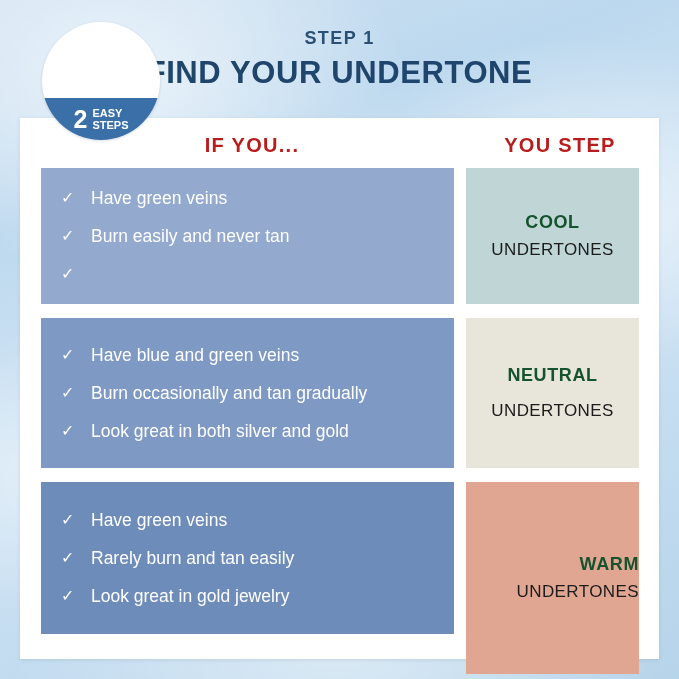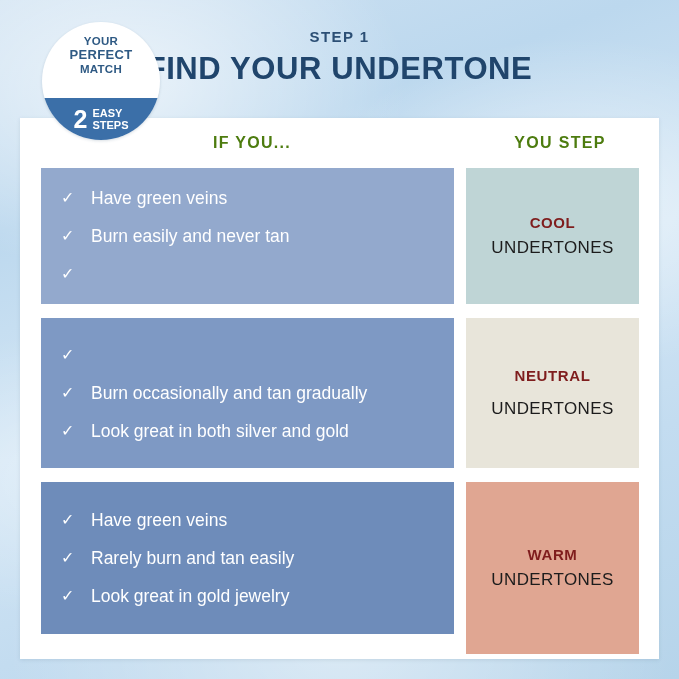--- a/index.html
+++ b/index.html
@@ -27,21 +27,21 @@
 
   .header {
     position: absolute;
     top: 28px;
     left: 0;
     width: 679px;
     text-align: center;
   }
   .step-label {
     color: #2c4f75;
-    font-size: 15px;
+    font-size: 18px;
     font-weight: bold;
     letter-spacing: 1.4px;
   }
   .main-title {
     color: #20456c;
     font-size: 31px;
     font-weight: bold;
     letter-spacing: 0.6px;
     margin-top: 6px;
   }
@@ -111,22 +111,22 @@
 
   .col-headers {
     position: absolute;
     top: 134px;
     left: 20px;
     width: 639px;
     height: 30px;
   }
   .col-head {
     position: absolute;
-    color: #4d7c0f;
-    font-size: 16px;
+    color: #b91c1c;
+    font-size: 20px;
     font-weight: bold;
     letter-spacing: 1.3px;
     text-align: center;
   }
   .col-head.left { left: 22px; width: 420px; }
   .col-head.right { left: 442px; width: 196px; }
 
   .row {
     position: absolute;
     left: 41px;
@@ -163,23 +163,23 @@
     left: 425px;
     top: 0;
     width: 173px;
     display: flex;
     flex-direction: column;
     align-items: center;
     justify-content: center;
     text-align: center;
   }
   .tone-name {
-    font-size: 15px;
-    font-weight: bold;
-    color: #7f1d1d;
+    font-size: 18px;
+    font-weight: bold;
+    color: #14532d;
     letter-spacing: 0.6px;
   }
   .tone-sub {
     font-size: 17px;
     color: #1c1c1c;
     letter-spacing: 0.4px;
     margin-top: 7px;
   }
 </style>
 </head>
@@ -188,25 +188,20 @@
 <div class="sky-wash"></div>
 
 <div class="panel"></div>
 
 <div class="header">
   <div class="step-label">STEP 1</div>
   <div class="main-title">FIND YOUR UNDERTONE</div>
 </div>
 
 <div class="badge">
-  <div class="badge-top">
-    <div>YOUR</div>
-    <div class="strong">PERFECT</div>
-    <div>MATCH</div>
-  </div>
   <div class="badge-bottom">
     <div class="badge-num">2</div>
     <div class="badge-easy">
       <div>EASY</div>
       <div>STEPS</div>
     </div>
   </div>
 </div>
 
 <div class="col-headers">
@@ -231,20 +226,21 @@
       </div>
       <div class="row-right" style="height: 136px; background: rgb(191, 213, 214);">
         <div class="tone-name">COOL</div>
         <div class="tone-sub">UNDERTONES</div>
       </div>
     </div>
     <div class="row" style="top: 318px; height: 150px; width: 598px;">
       <div class="row-left" style="height: 150px; background: rgb(126, 153, 196);">
         <div class="bullet">
           <span class="check">✓</span>
+          <span>Have blue and green veins</span>
         </div>
         <div class="bullet">
           <span class="check">✓</span>
           <span>Burn occasionally and tan gradually</span>
         </div>
         <div class="bullet">
           <span class="check">✓</span>
           <span>Look great in both silver and gold</span>
         </div>
       </div>
@@ -261,18 +257,18 @@
         </div>
         <div class="bullet">
           <span class="check">✓</span>
           <span>Rarely burn and tan easily</span>
         </div>
         <div class="bullet">
           <span class="check">✓</span>
           <span>Look great in gold jewelry</span>
         </div>
       </div>
-      <div class="row-right" style="height: 172px; background: rgb(224, 166, 146);">
+      <div class="row-right" style="height: 192px; background: rgb(224, 166, 146); align-items: flex-end;">
         <div class="tone-name">WARM</div>
         <div class="tone-sub">UNDERTONES</div>
       </div>
     </div>
   </div>
 
 </body></html>

